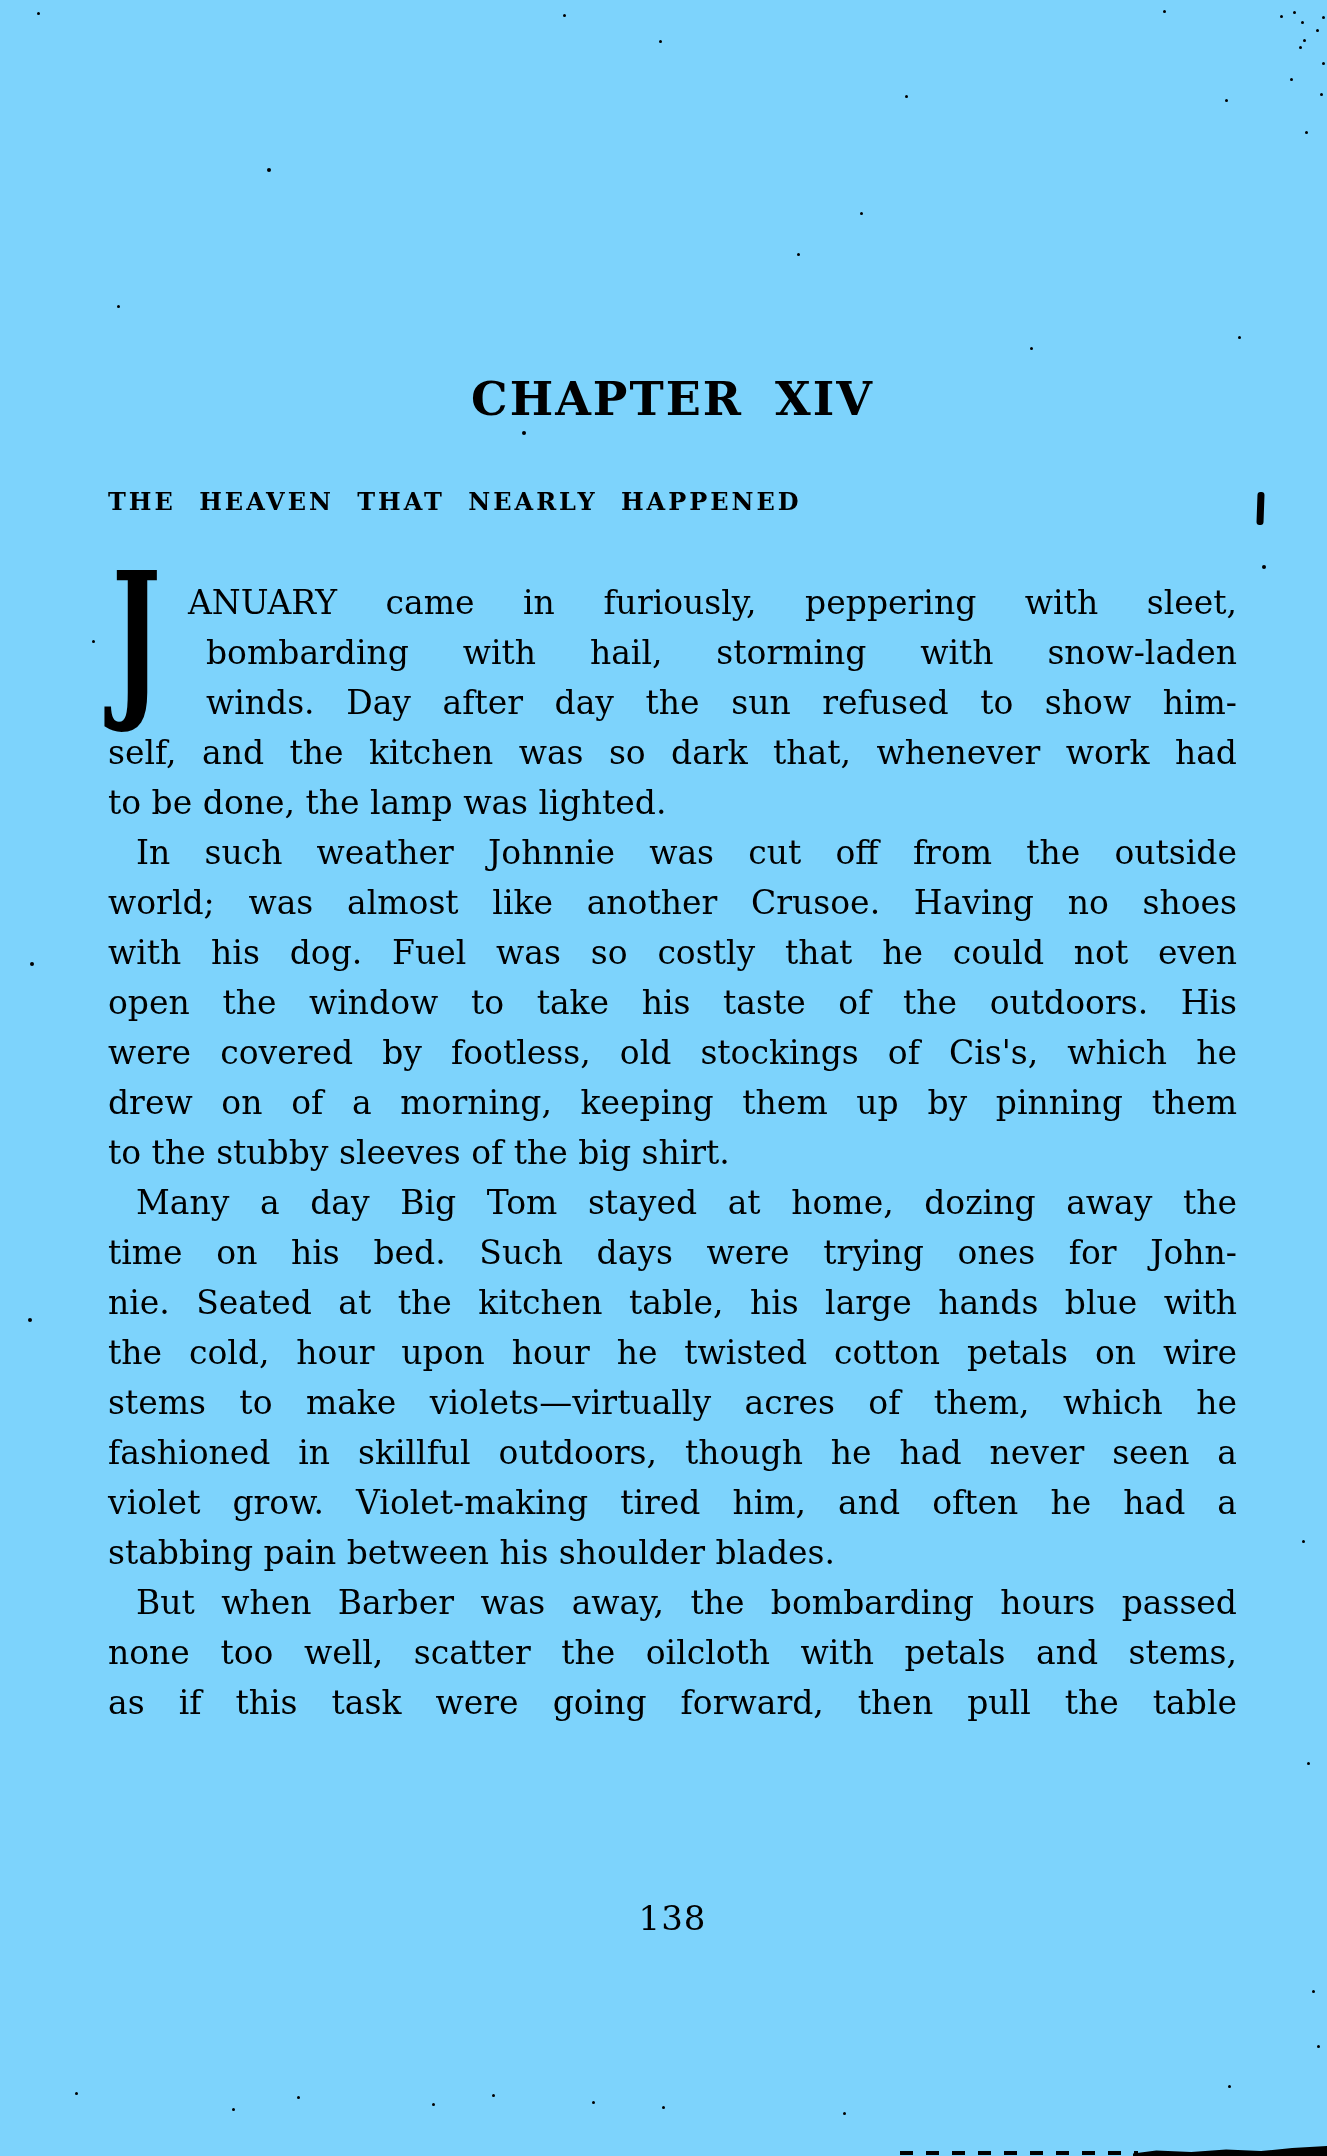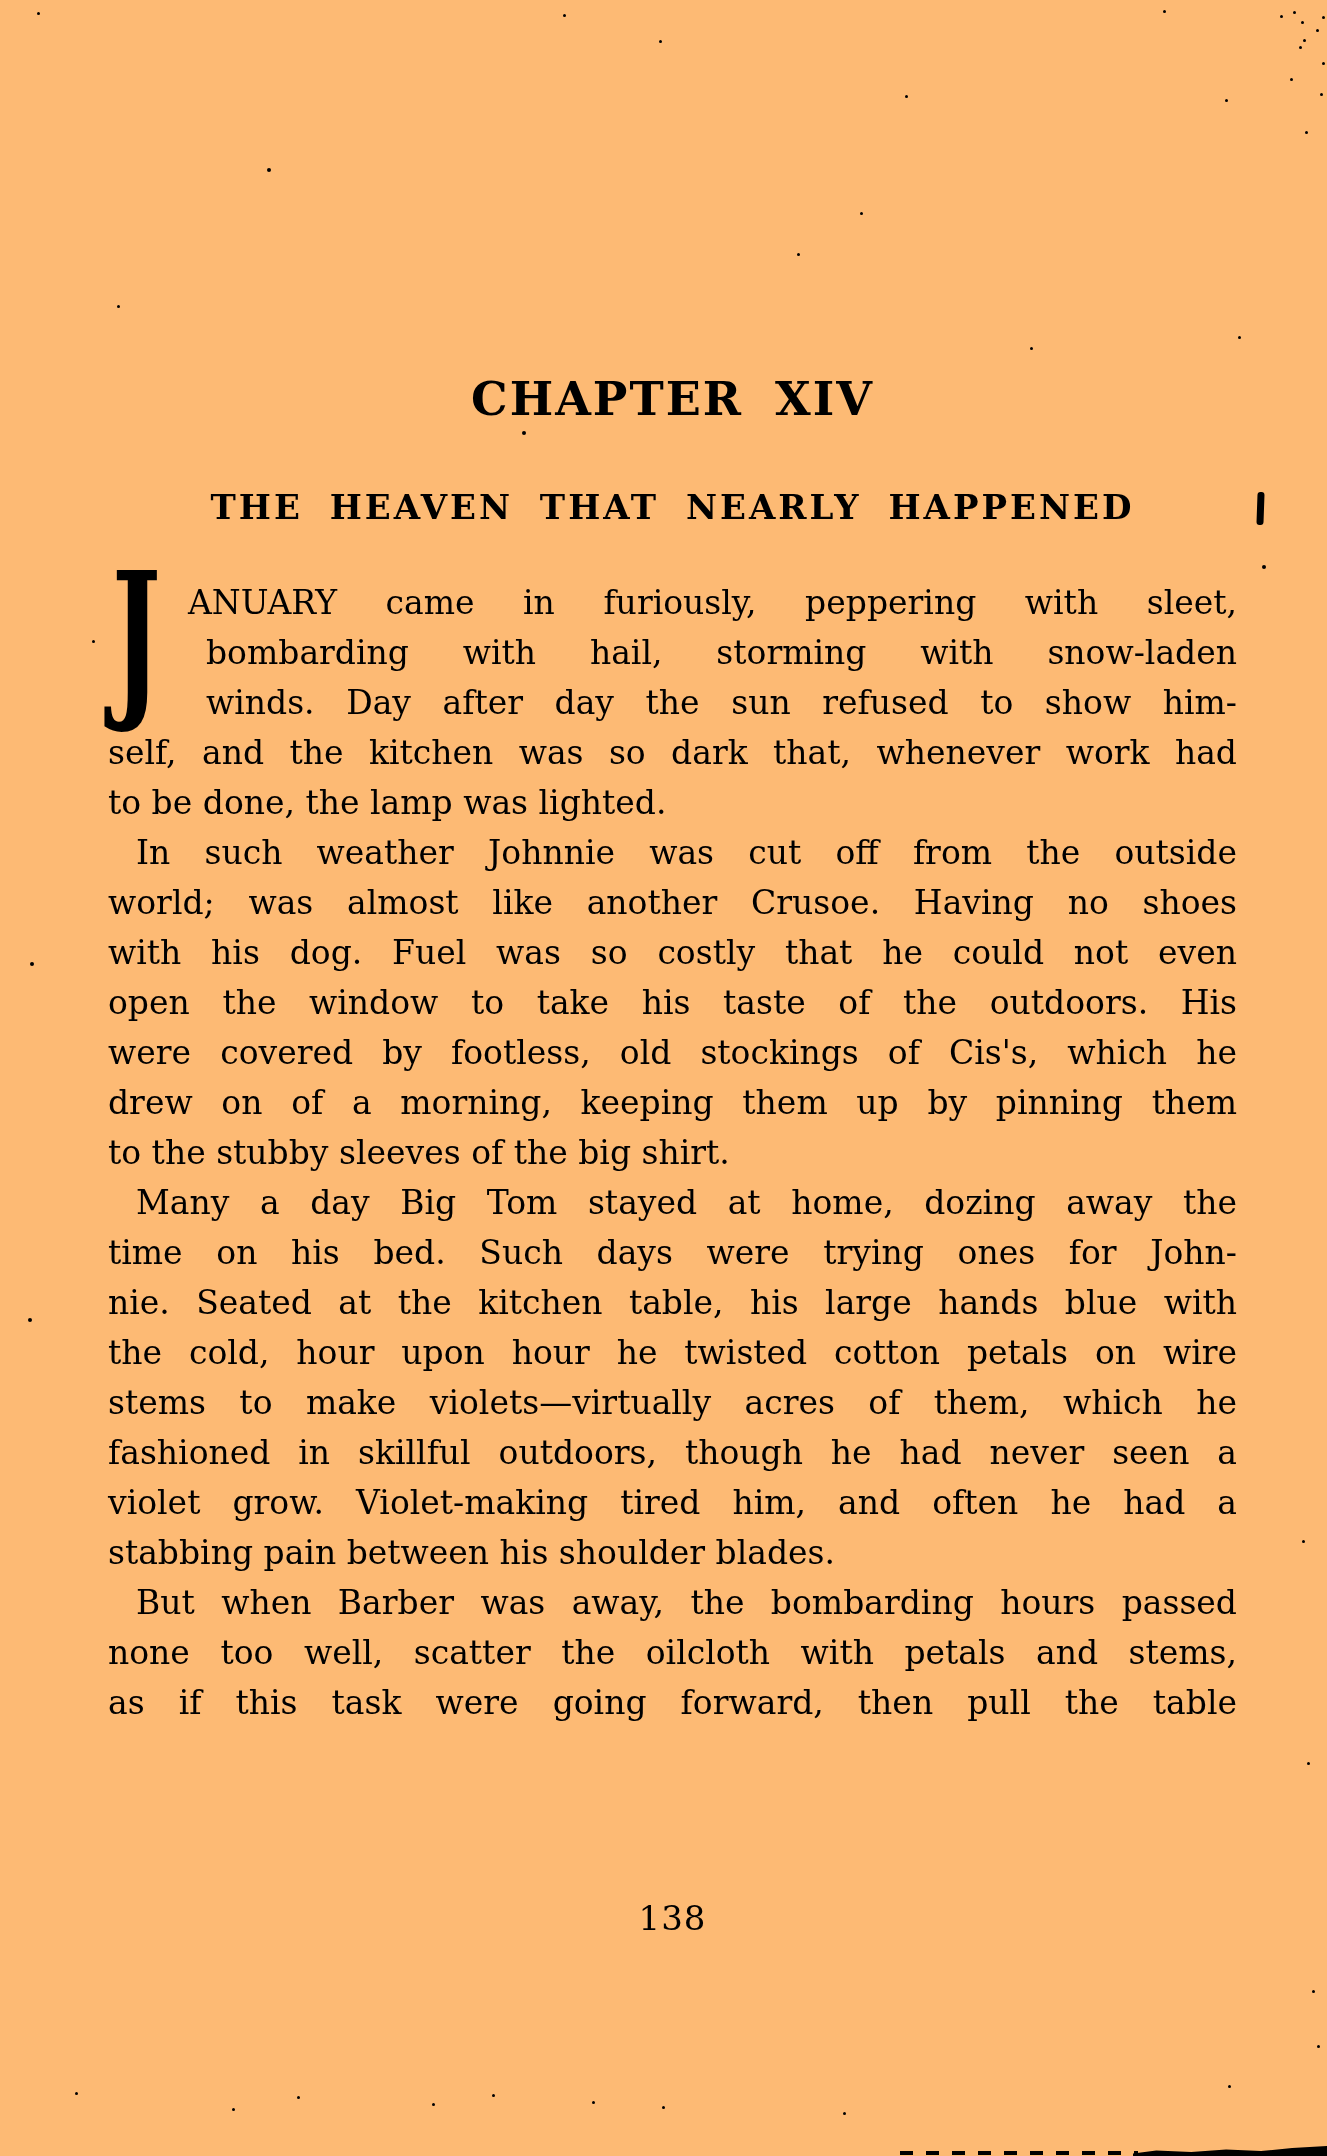--- a/index.html
+++ b/index.html
@@ -1,28 +1,28 @@
 <!DOCTYPE html>
 <html><head>
 <meta charset="utf-8">
 <style>
   html,body{margin:0;padding:0;background:#777;}
   .page{
-    position:relative;width:1327px;height:2156px;background:#fdba74;
+    position:relative;width:1327px;height:2156px;background:#7dd3fc;
     overflow:hidden;color:#000;
     font-family:"DejaVu Serif","Liberation Serif",serif;
   }
   .chapter-title{
     position:absolute;top:372px;left:108px;width:1129px;
     text-align:center;font-size:46px;font-weight:700;
     letter-spacing:2px;word-spacing:14px;white-space:nowrap;
   }
   .chapter-subtitle{
     position:absolute;top:487px;left:108px;width:1129px;
-    text-align:center;font-size:34px;font-weight:700;
+    text-align:left;font-size:24px;font-weight:700;
     letter-spacing:3px;word-spacing:12px;white-space:nowrap;
   }
   .body-text{
     position:absolute;top:578px;left:108px;width:1129px;
     font-size:33px;
   }
   .line{
     height:50px;line-height:50px;
     text-align:justify;
     white-space:normal;

